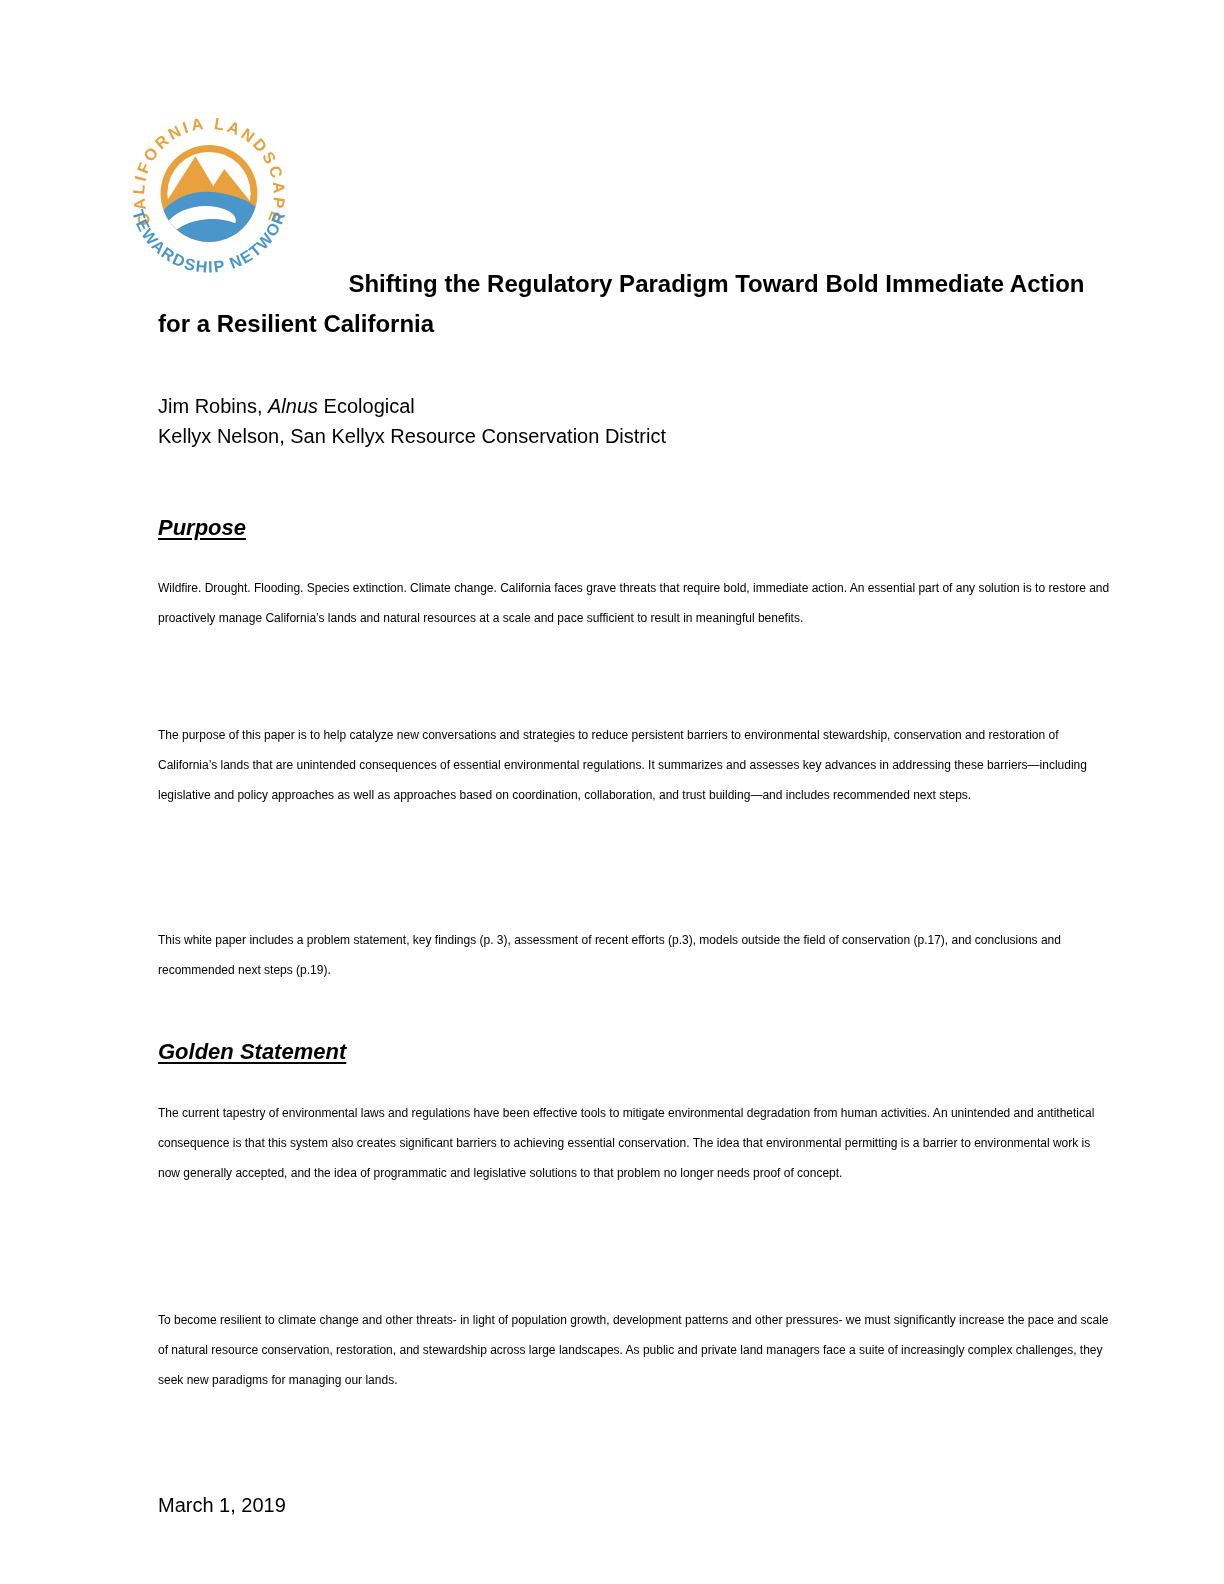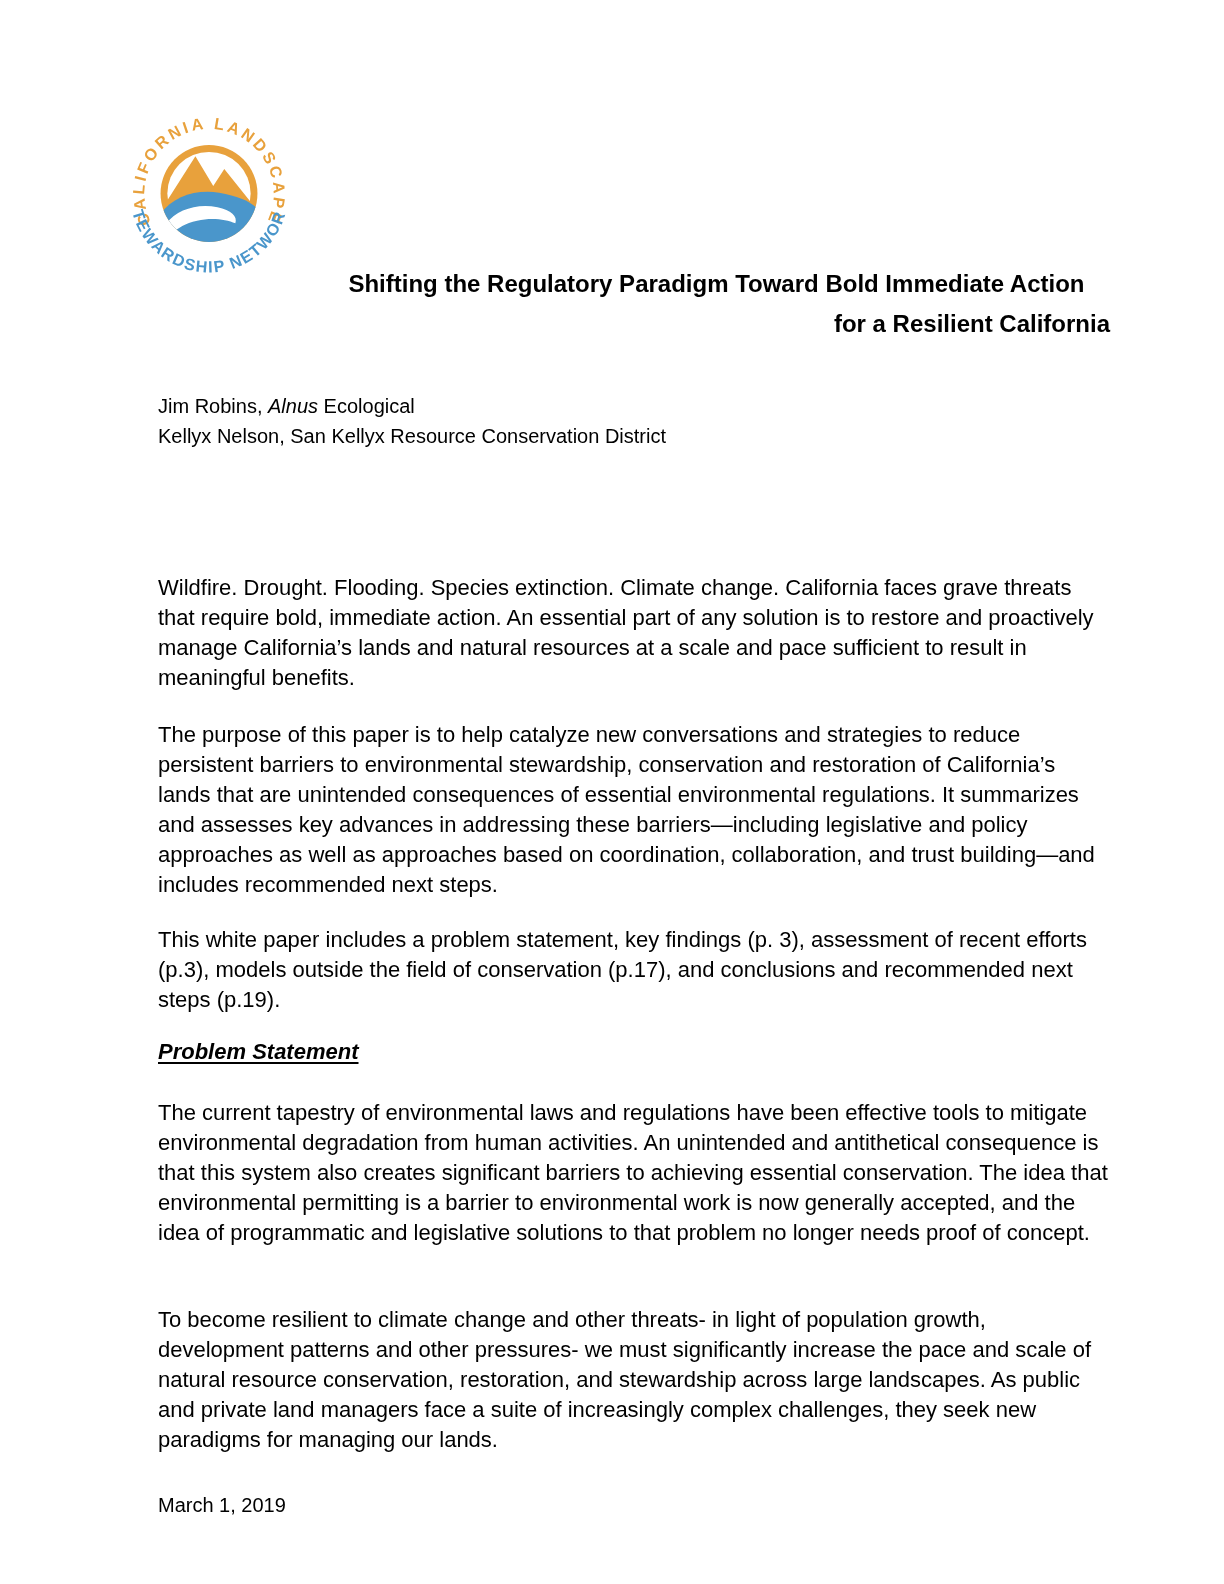--- a/index.html
+++ b/index.html
@@ -13,33 +13,33 @@
   .logo-wrap { position:absolute; left:124px; top:106px; width:170px; height:170px; }
   .logo-wrap svg { display:block; width:100%; height:100%; }
   .arc-text { font-family:"Liberation Sans", sans-serif; font-weight:bold; }
   .arc-top { font-size:19px; letter-spacing:3.5px; }
   .arc-bottom { font-size:19px; letter-spacing:1.8px; }
 
   .block { position:absolute; left:158px; width:952px; }
 
   .doc-title { top:264px; font-weight:bold; font-size:24px; line-height:40px; }
   .doc-title .t1 { padding-left:165px; text-align:center; }
-  .doc-title .t2 { text-align:right; }
+  .doc-title .t2 { text-align:left; }
 
   .authors { top:391px; font-size:20px; line-height:30px; }
   .authors .italic { font-style:italic; }
 
   .section-heading {
     font-size:22px; font-weight:bold; font-style:italic;
     text-decoration:underline; text-underline-offset:3px; line-height:30px;
   }
   .h-purpose { top:513px; }
   .h-problem { top:1037px; }
 
-  .para { font-size:22px; line-height:30px; letter-spacing:0; }
+  .para { font-size:12px; line-height:30px; letter-spacing:0; }
   .p1 { top:573px; }
   .p2 { top:720px; }
   .p3 { top:925px; }
   .p4 { top:1098px; }
   .p5 { top:1305px; }
 
   .doc-date { top:1490px; text-align:left; font-size:20px; line-height:30px; }
 </style>
 </head>
 <body>
@@ -77,25 +77,26 @@
   <div class="block doc-title">
     <div class="t1">Shifting the Regulatory Paradigm Toward Bold Immediate Action</div>
     <div class="t2">for a Resilient California</div>
   </div>
 
   <div class="block authors">
     <div><span>Jim Robins, </span><span class="italic">Alnus</span><span> Ecological</span></div>
     <div>Kellyx Nelson, San Kellyx Resource Conservation District</div>
   </div>
 
+  <div class="block section-heading h-purpose">Purpose</div>
 
   <div class="block para p1">Wildfire. Drought. Flooding. Species extinction.  Climate change. California faces grave threats that require bold, immediate action.  An essential part of any solution is to restore and proactively manage California’s lands and natural resources at a scale and pace sufficient to result in meaningful benefits.</div>
   <div class="block para p2">The purpose of this paper is to help catalyze new conversations and strategies to reduce persistent barriers to environmental stewardship, conservation and restoration of California’s lands that are unintended consequences of essential environmental regulations. It summarizes and assesses key advances in addressing these barriers—including legislative and policy approaches as well as approaches based on coordination, collaboration, and trust building—and includes recommended next steps.</div>
   <div class="block para p3">This white paper includes a problem statement, key findings (p. 3), assessment of recent efforts (p.3), models outside the field of conservation (p.17), and conclusions and recommended next steps (p.19).</div>
 
-  <div class="block section-heading h-problem">Problem Statement</div>
+  <div class="block section-heading h-problem">Golden Statement</div>
 
   <div class="block para p4">The current tapestry of environmental laws and regulations have been effective tools to mitigate environmental degradation from human activities.  An unintended and antithetical consequence is that this system also creates significant barriers to achieving essential conservation. The idea that environmental permitting is a barrier to environmental work is now generally accepted, and the idea of programmatic and legislative solutions to that problem no longer needs proof of concept.</div>
   <div class="block para p5">To become resilient to climate change and other threats- in light of population growth, development patterns and other pressures- we must significantly increase the pace and scale of natural resource conservation, restoration, and stewardship across large landscapes. As public and private land managers face a suite of increasingly complex challenges, they seek new paradigms for managing our lands.</div>
 
   <div class="block doc-date">March 1, 2019</div>
 
 </div>
 
 </body></html>

